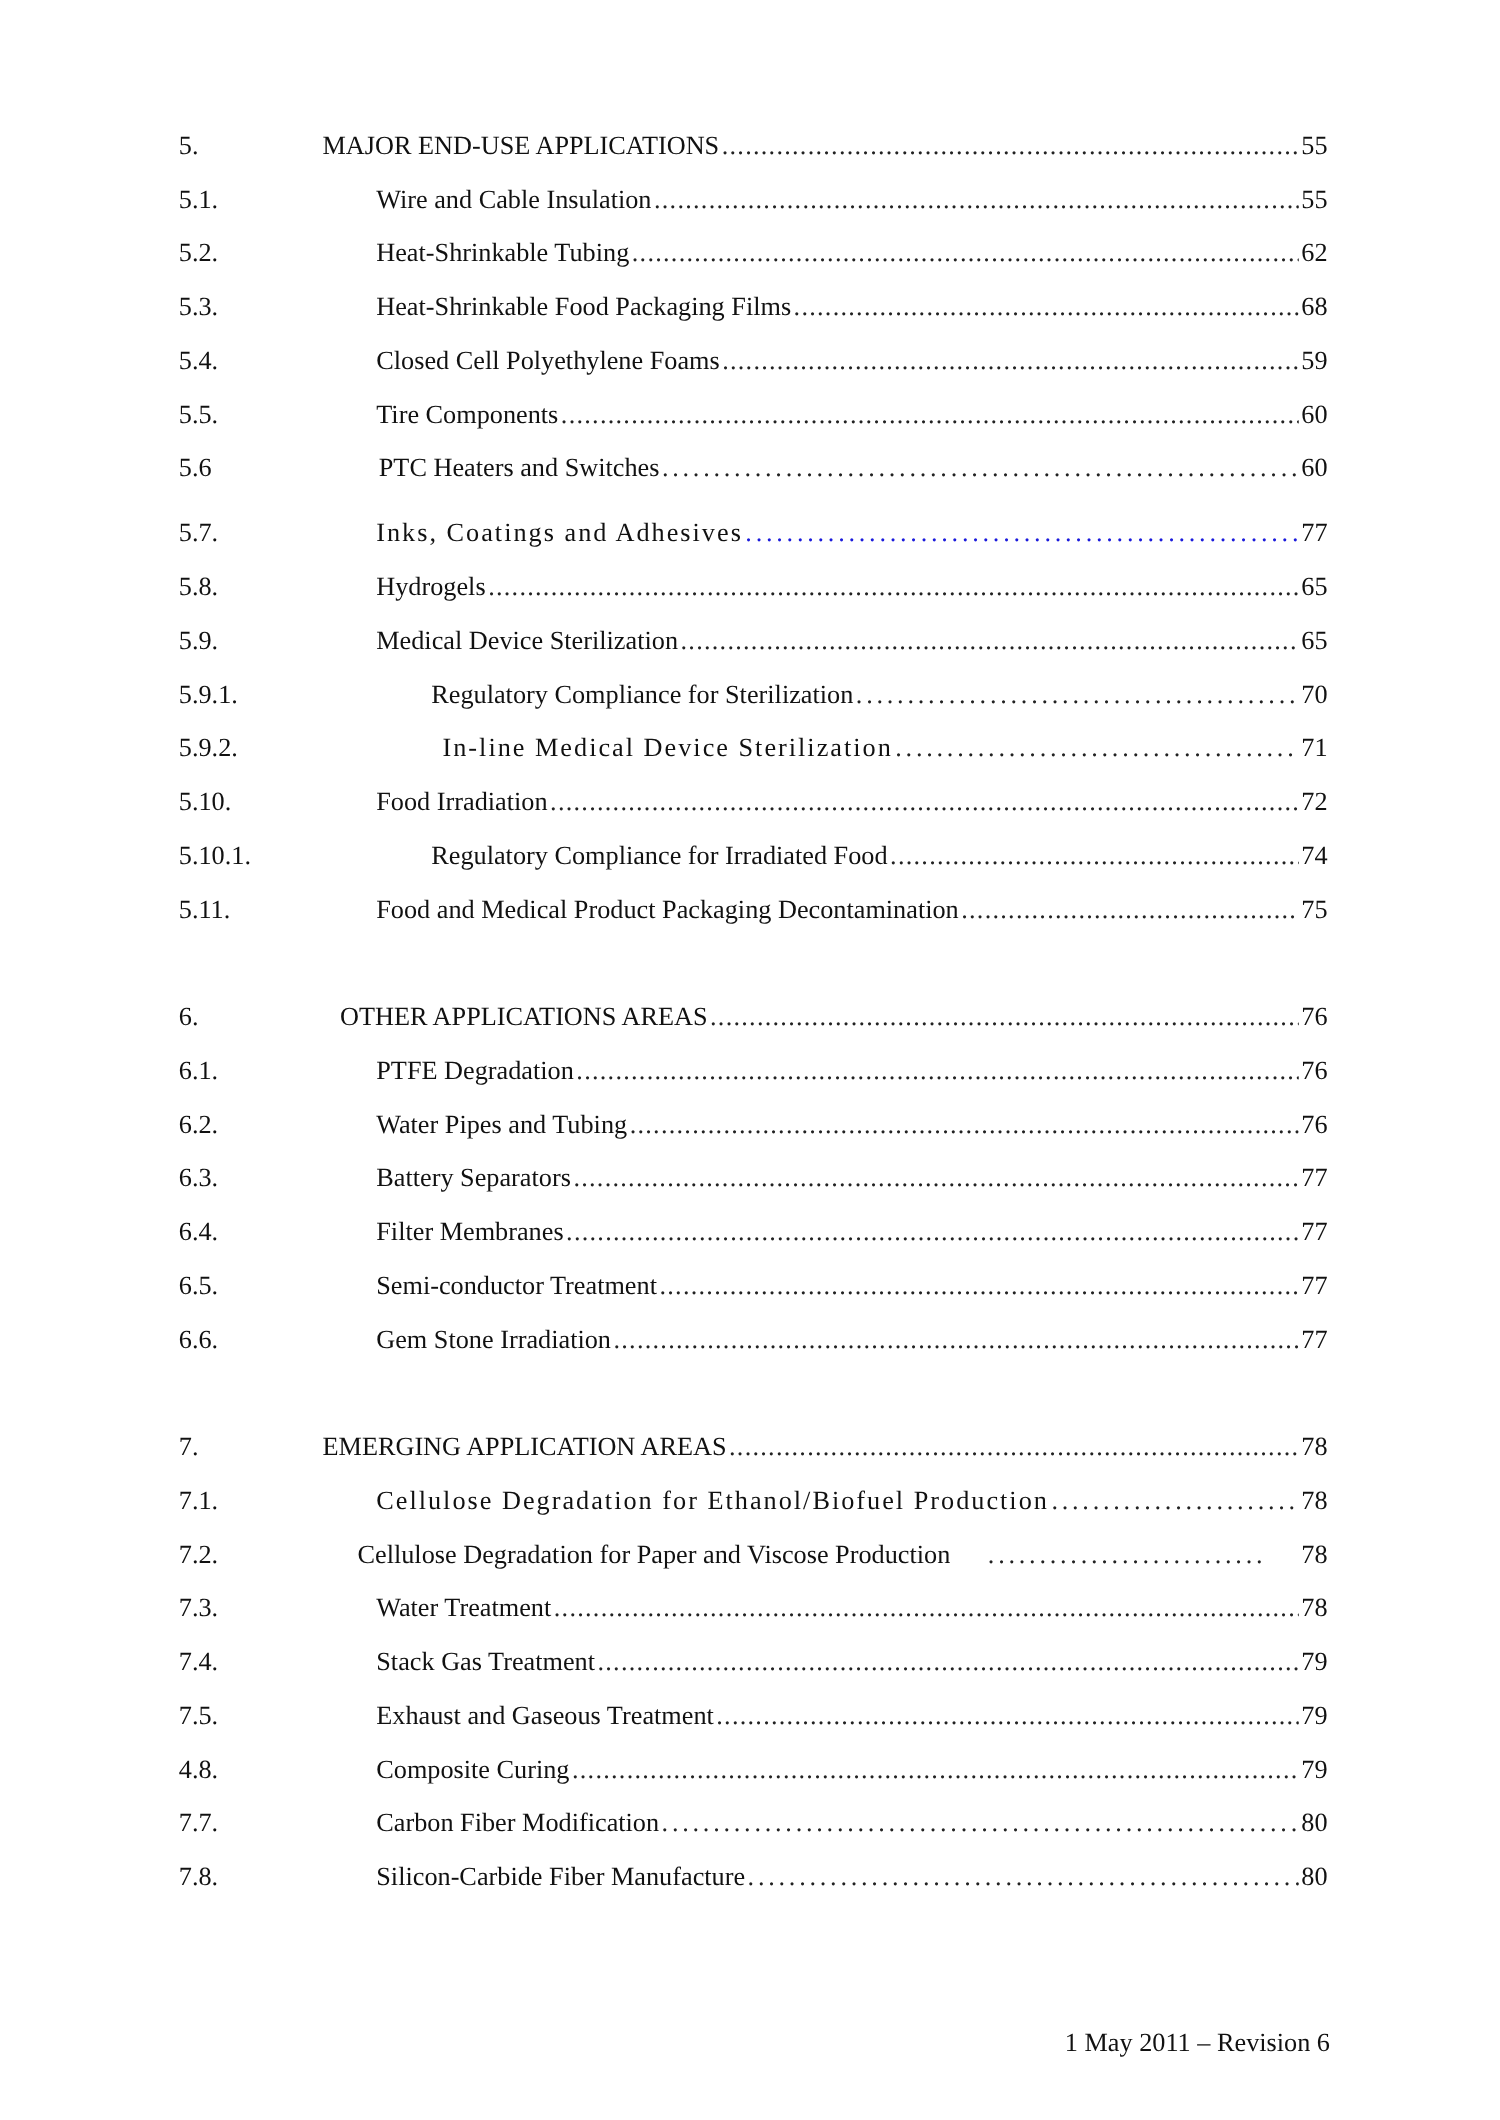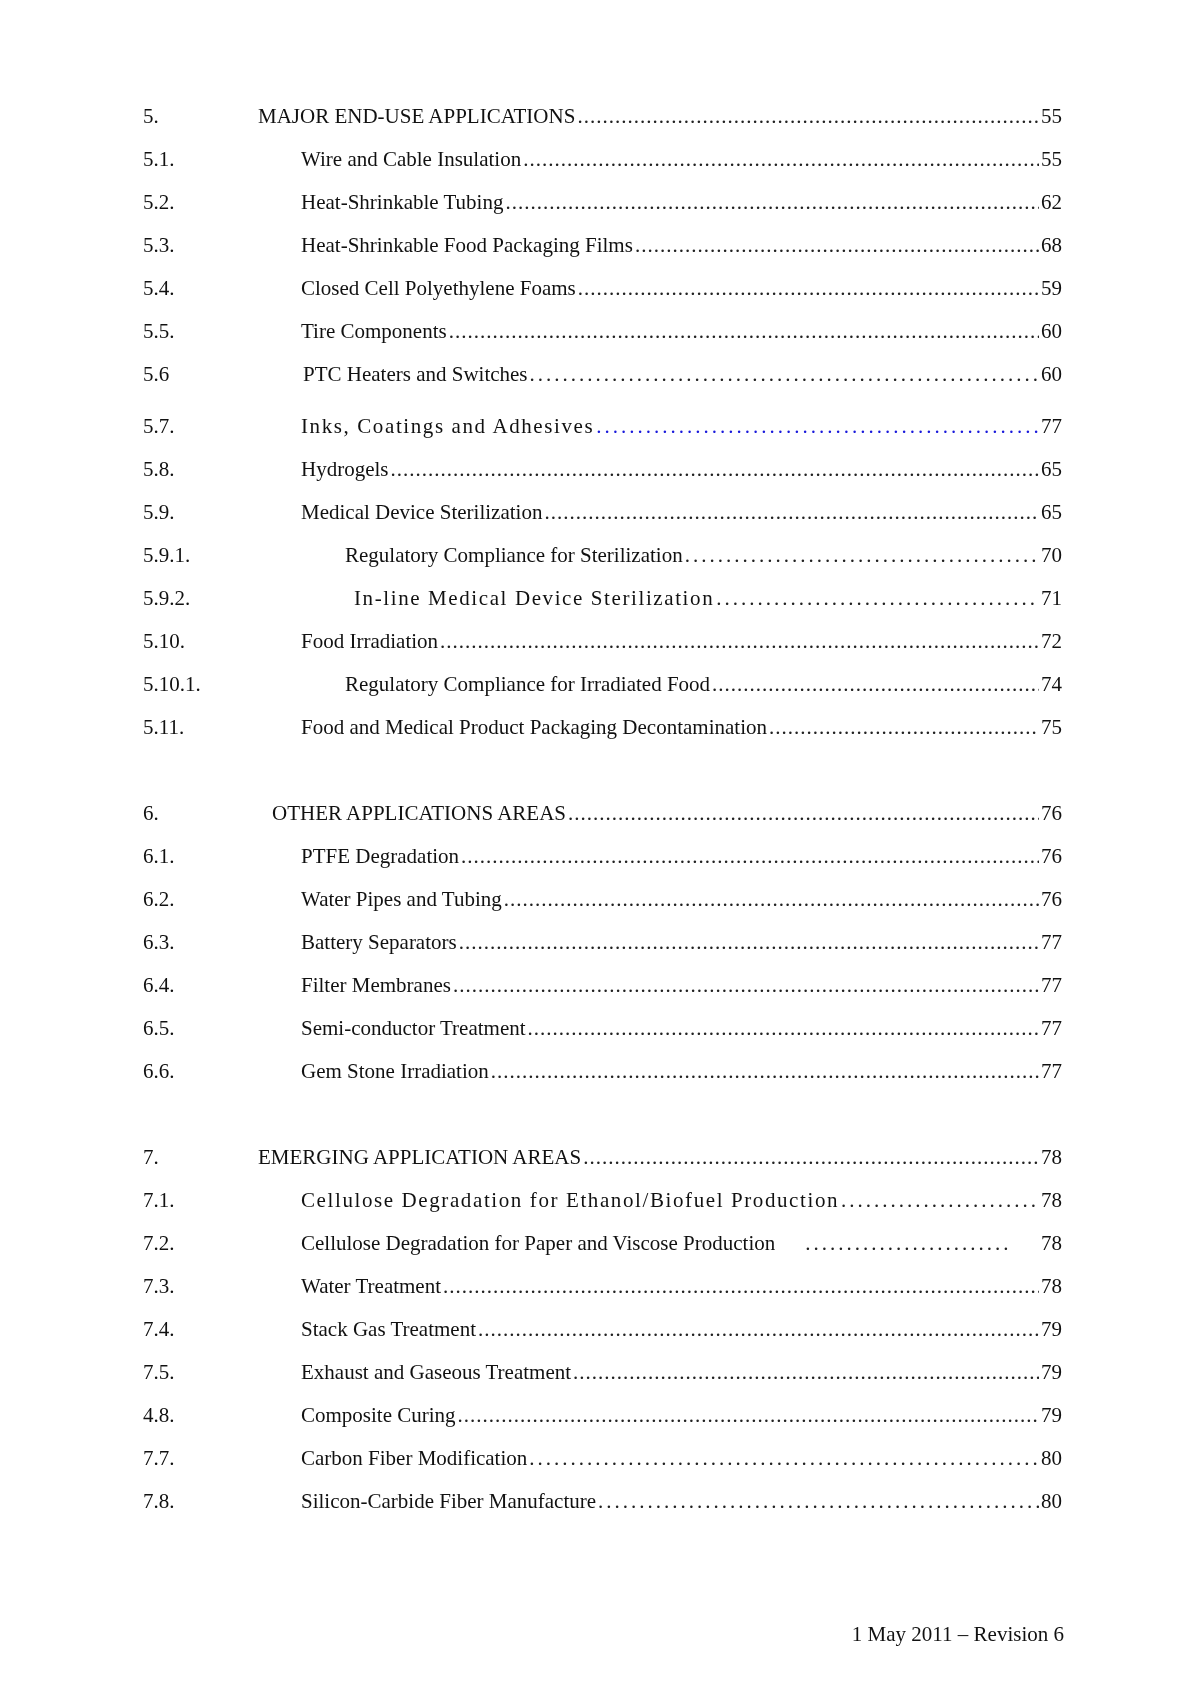--- a/index.html
+++ b/index.html
@@ -208,21 +208,21 @@
     <div class="row" style="top: 1185px;">
       <span class="num">7.1.</span>
       <div class="entry" style="left: 301px;">
         <span class="title wide">Cellulose Degradation for Ethanol/Biofuel Production</span>
         <span class="leader spaced"></span>
         <span class="page">78</span>
       </div>
     </div>
     <div class="row" style="top: 1228px;">
       <span class="num">7.2.</span>
-      <div class="entry" style="left: 301px; gap: 28px;">
+      <div class="entry" style="left: 286px; gap: 28px;">
         <span class="title">Cellulose Degradation for Paper and Viscose Production</span>
         <span class="leader spaced"></span>
         <span class="page">78</span>
       </div>
     </div>
     <div class="row" style="top: 1271px;">
       <span class="num">7.3.</span>
       <div class="entry" style="left: 301px;">
         <span class="title">Water Treatment</span>
         <span class="leader"></span>

